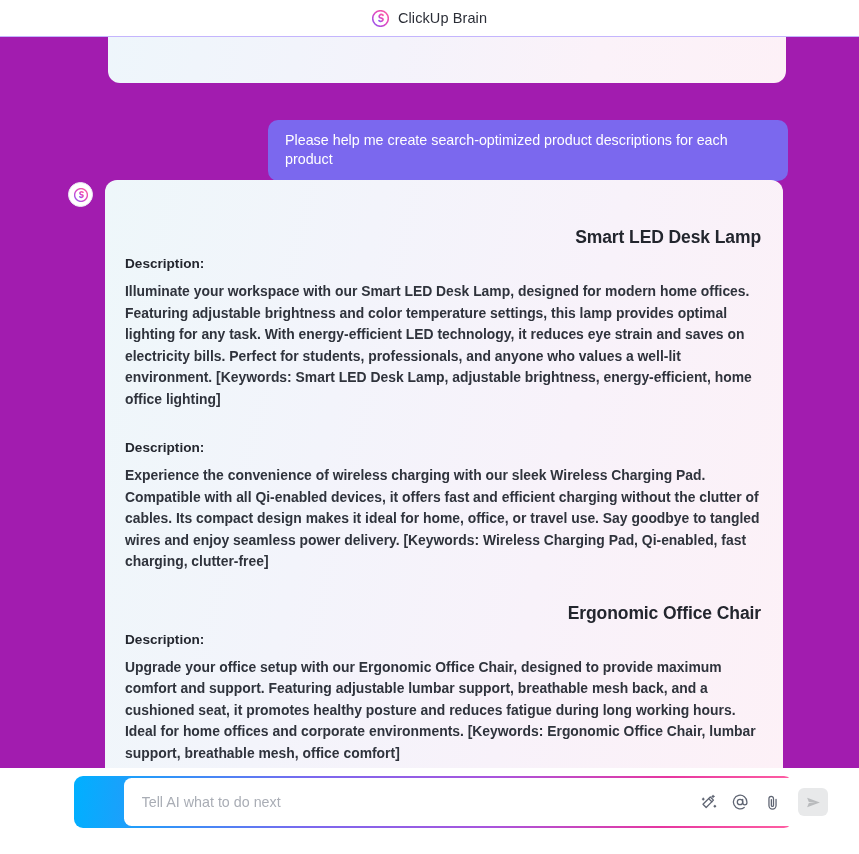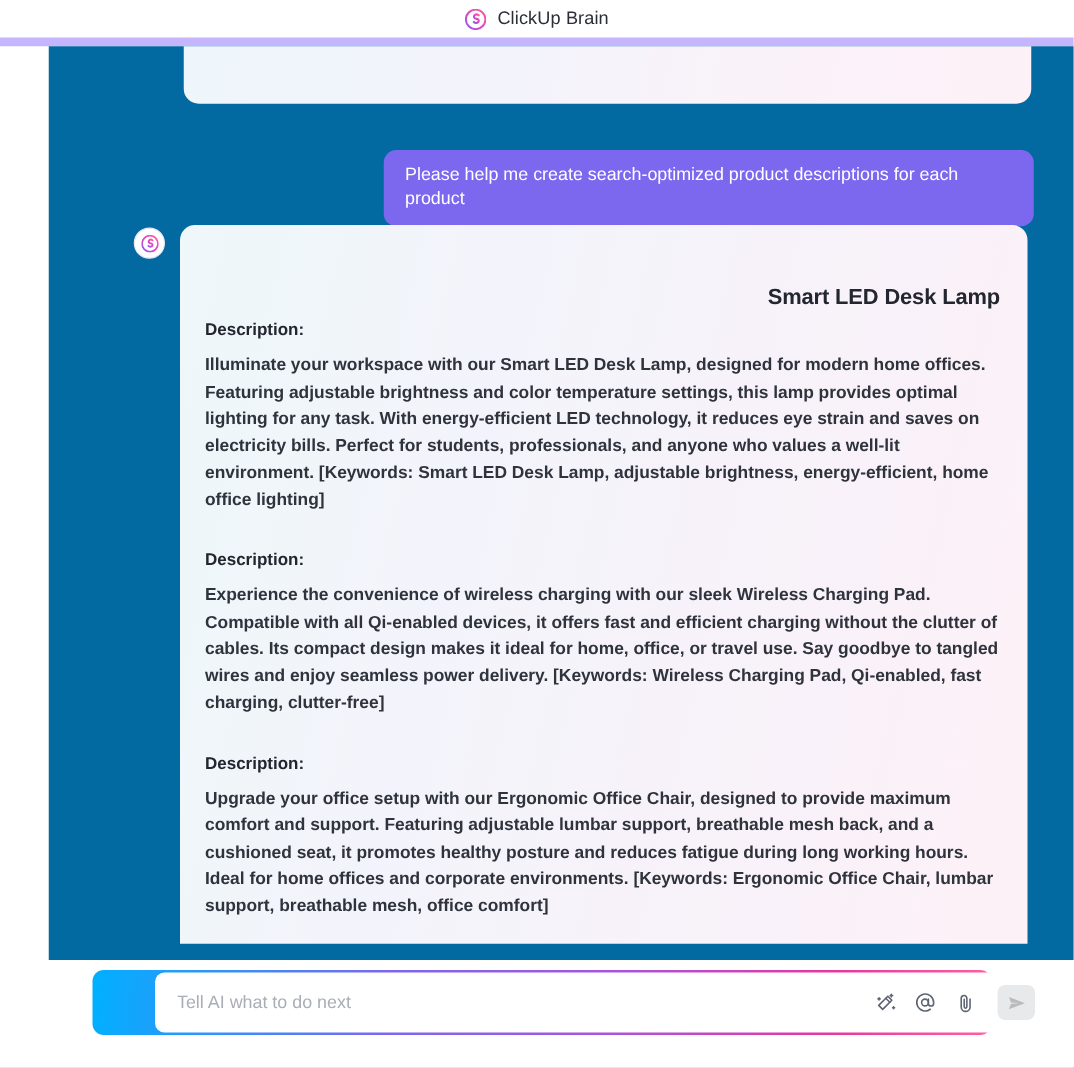--- a/index.html
+++ b/index.html
@@ -15,37 +15,36 @@
     display: flex; flex-direction: column;
     background: #ffffff;
   }
 
   
   .header {
     height: 37px;
     flex: 0 0 37px;
     display: flex; align-items: center; justify-content: center;
     gap: 9px;
-    border-bottom: 7px solid #c4b5fd;
+    border-bottom: 1px solid #c4b5fd;
     background: #ffffff;
   }
   .brain-logo { width: 17px; height: 17px; display: block; }
   .header-title {
     font-size: 14.5px;
     color: #2b2e37;
     letter-spacing: .1px;
   }
 
   
   .conversation {
     position: relative;
     flex: 1 1 auto;
     overflow: hidden;
-    background: #0369a1;
-    margin-left: 39px;
+    background: #a21caf;
   }
 
   
   .bubble-truncated {
     position: absolute;
     left: 108px; top: -14px;
     width: 678px; height: 60px;
     background: linear-gradient(100deg,#eef6fb 0%, #f4f3fb 42%, #fbf2f9 72%, #fdf1f7 100%);
     border-radius: 0 0 12px 12px;
   }
@@ -228,20 +227,21 @@
           <div class="product-desc-label">Description:</div>
           <p class="product-text">Illuminate your workspace with our Smart LED Desk Lamp, designed for modern home offices. Featuring adjustable brightness and color temperature settings, this lamp provides optimal lighting for any task. With energy-efficient LED technology, it reduces eye strain and saves on electricity bills. Perfect for students, professionals, and anyone who values a well-lit environment. [Keywords: Smart LED Desk Lamp, adjustable brightness, energy-efficient, home office lighting]</p>
         </div>
 
         <div class="product-block">
           <div class="product-desc-label">Description:</div>
           <p class="product-text">Experience the convenience of wireless charging with our sleek Wireless Charging Pad. Compatible with all Qi-enabled devices, it offers fast and efficient charging without the clutter of cables. Its compact design makes it ideal for home, office, or travel use. Say goodbye to tangled wires and enjoy seamless power delivery. [Keywords: Wireless Charging Pad, Qi-enabled, fast charging, clutter-free]</p>
         </div>
 
         <div class="product-block">
+          <div class="product-title">Ergonomic Office Chair</div>
           <div class="product-desc-label">Description:</div>
           <p class="product-text">Upgrade your office setup with our Ergonomic Office Chair, designed to provide maximum comfort and support. Featuring adjustable lumbar support, breathable mesh back, and a cushioned seat, it promotes healthy posture and reduces fatigue during long working hours. Ideal for home offices and corporate environments. [Keywords: Ergonomic Office Chair, lumbar support, breathable mesh, office comfort]</p>
         </div>
       </div>
     </div>
 
   </div>
 
   <div class="composer-area">
     <div class="composer">

